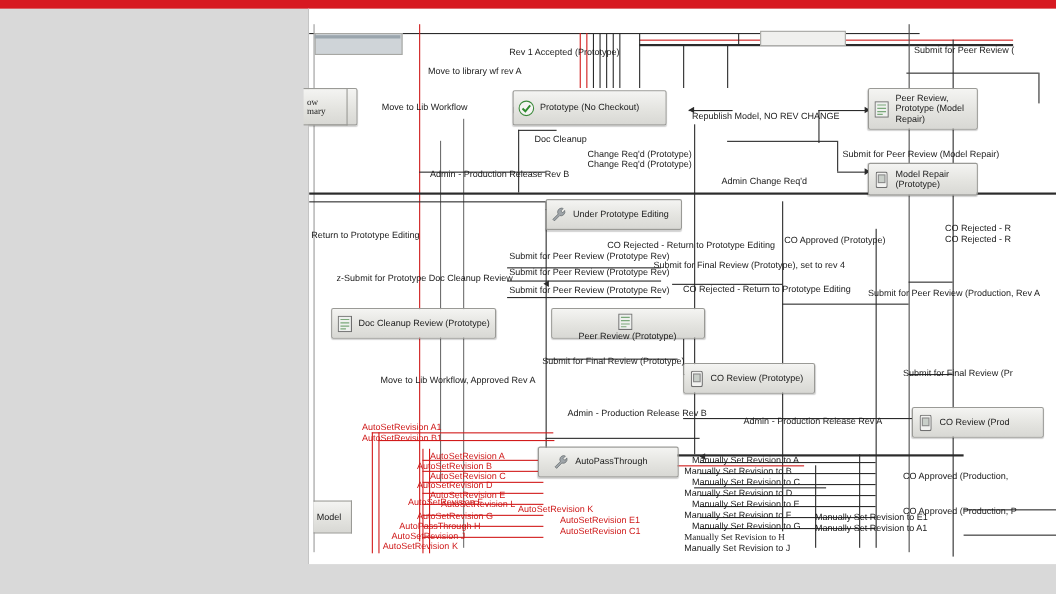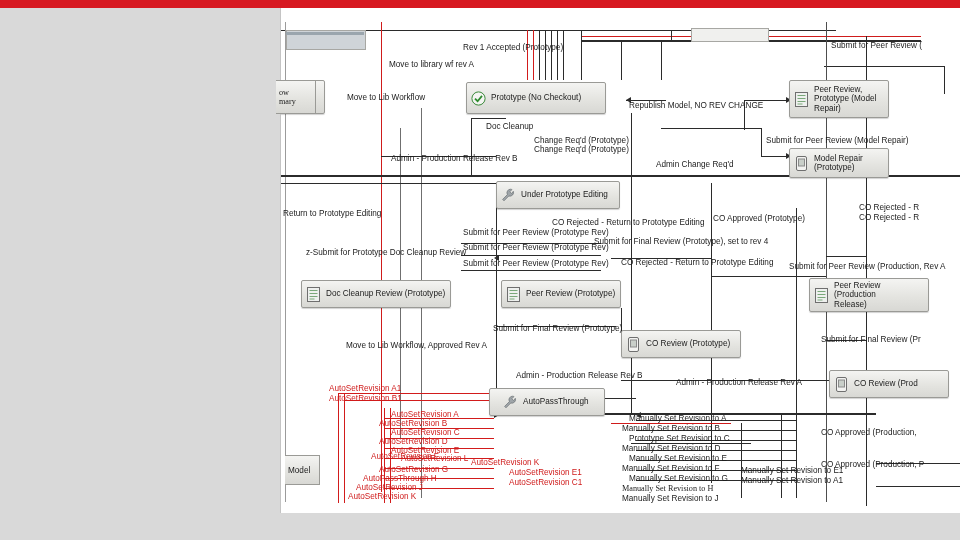--- a/index.html
+++ b/index.html
@@ -315,46 +315,33 @@
               <rect x="0.5" y="0.5" width="12" height="14" fill="#eef0ee" stroke="#6f6f6f"></rect>
               <line x1="2.5" y1="3.5" x2="10.5" y2="3.5" stroke="#7aa87a"></line>
               <line x1="2.5" y1="6.5" x2="10.5" y2="6.5" stroke="#7aa87a"></line>
               <line x1="2.5" y1="9.5" x2="10.5" y2="9.5" stroke="#7aa87a"></line>
               <line x1="2.5" y1="12" x2="7.5" y2="12" stroke="#7aa87a"></line>
             </svg>
         </span>
         <span class="lbl">Doc Cleanup Review (Prototype)</span>
       </div>
 
-      <div class="node" style="left:220px;top:272px;width:120px;height:28px;">
+      <div class="node" style="left:220px;top:272px;width:140px;height:28px;flex-direction:column;">
         <span class="ico">
           <svg width="13" height="15" viewBox="0 0 13 15">
               <rect x="0.5" y="0.5" width="12" height="14" fill="#eef0ee" stroke="#6f6f6f"></rect>
               <line x1="2.5" y1="3.5" x2="10.5" y2="3.5" stroke="#7aa87a"></line>
               <line x1="2.5" y1="6.5" x2="10.5" y2="6.5" stroke="#7aa87a"></line>
               <line x1="2.5" y1="9.5" x2="10.5" y2="9.5" stroke="#7aa87a"></line>
               <line x1="2.5" y1="12" x2="7.5" y2="12" stroke="#7aa87a"></line>
             </svg>
         </span>
         <span class="lbl">Peer Review (Prototype)</span>
       </div>
 
-      <div class="node" style="left:528px;top:270px;width:120px;height:34px;">
-        <span class="ico">
-          <svg width="13" height="15" viewBox="0 0 13 15">
-              <rect x="0.5" y="0.5" width="12" height="14" fill="#eef0ee" stroke="#6f6f6f"></rect>
-              <line x1="2.5" y1="3.5" x2="10.5" y2="3.5" stroke="#7aa87a"></line>
-              <line x1="2.5" y1="6.5" x2="10.5" y2="6.5" stroke="#7aa87a"></line>
-              <line x1="2.5" y1="9.5" x2="10.5" y2="9.5" stroke="#7aa87a"></line>
-              <line x1="2.5" y1="12" x2="7.5" y2="12" stroke="#7aa87a"></line>
-            </svg>
-        </span>
-        <span class="lbl" style="white-space:pre-line;">Peer Review (Production
-Release)</span>
-      </div>
 
       <div class="node" style="left:340px;top:322px;width:120px;height:28px;">
         <span class="ico">
           <svg width="11" height="15" viewBox="0 0 11 15">
               <rect x="0.5" y="0.5" width="10" height="14" rx="1.5" fill="#f2f2f0" stroke="#6f6f6f"></rect>
               <rect x="2.5" y="3" width="6" height="7" fill="#c9cfc9" stroke="#8a8a8a"></rect>
             </svg>
         </span>
         <span class="lbl">CO Review (Prototype)</span>
       </div>
@@ -362,21 +349,21 @@
       <div class="node" style="left:548px;top:362px;width:120px;height:28px;">
         <span class="ico">
           <svg width="11" height="15" viewBox="0 0 11 15">
               <rect x="0.5" y="0.5" width="10" height="14" rx="1.5" fill="#f2f2f0" stroke="#6f6f6f"></rect>
               <rect x="2.5" y="3" width="6" height="7" fill="#c9cfc9" stroke="#8a8a8a"></rect>
             </svg>
         </span>
         <span class="lbl">CO Review (Prod</span>
       </div>
 
-      <div class="node" style="left:208px;top:380px;width:116px;height:28px;padding-left:12px;">
+      <div class="node" style="left:208px;top:398px;width:128px;height:28px;padding-left:12px;">
         <span class="ico">
           <svg width="14" height="14" viewBox="0 0 14 14">
               <path d="M9.5 1.2a3.6 3.6 0 0 0-3.1 5.4L1.6 11.4l1.4 1.4 4.8-4.8a3.6 3.6 0 0 0 4.5-4.7L10.6 5.5 8.9 3.8l2.1-2.2a3.7 3.7 0 0 0-1.5-0.4z" fill="#9fa5a9" stroke="#5d6366" stroke-width="0.6"></path>
             </svg>
         </span>
         <span class="lbl">AutoPassThrough</span>
       </div>
 
       <div class="lbl-txt" style="left:182px;top:35px;">Rev 1 Accepted (Prototype)</div>
       <div class="lbl-txt" style="left:550px;top:33px;">Submit for Peer Review (</div>
@@ -421,21 +408,21 @@
       <div class="lbl-txt red" style="left:82px;top:466px;">AutoPassThrough H</div>
       <div class="lbl-txt red" style="left:75px;top:475px;">AutoSetRevision J</div>
       <div class="lbl-txt red" style="left:67px;top:484px;">AutoSetRevision K</div>
       <div class="lbl-txt red" style="left:120px;top:446px;">AutoSetRevision L</div>
       <div class="lbl-txt red" style="left:228px;top:460px;">AutoSetRevision E1</div>
       <div class="lbl-txt red" style="left:228px;top:470px;">AutoSetRevision C1</div>
       <div class="lbl-txt red" style="left:190px;top:450px;">AutoSetRevision K</div>
 
       <div class="lbl-txt" style="left:348px;top:406px;">Manually Set Revision to A</div>
       <div class="lbl-txt" style="left:341px;top:416px;">Manually Set Revision to B</div>
-      <div class="lbl-txt" style="left:348px;top:426px;">Prototype Set Revision to C</div>
+      <div class="lbl-txt" style="left:348px;top:426px;">Manually Set Revision to C</div>
       <div class="lbl-txt" style="left:341px;top:436px;">Manually Set Revision to D</div>
       <div class="lbl-txt" style="left:348px;top:446px;">Manually Set Revision to E</div>
       <div class="lbl-txt" style="left:341px;top:456px;">Manually Set Revision to F</div>
       <div class="lbl-txt" style="left:348px;top:466px;">Manually Set Revision to G</div>
       <div class="lbl-txt" style="left:341px;top:476px;font-family:Liberation Serif, serif;">Manually Set Revision to H</div>
       <div class="lbl-txt" style="left:341px;top:486px;">Manually Set Revision to J</div>
       <div class="lbl-txt" style="left:460px;top:458px;">Manually Set Revision to E1</div>
       <div class="lbl-txt" style="left:460px;top:468px;">Manually Set Revision to A1</div>
 
       <div class="scrap" style="left:5px;top:22px;width:78px;height:18px;background:#cfd4d8;"></div>

